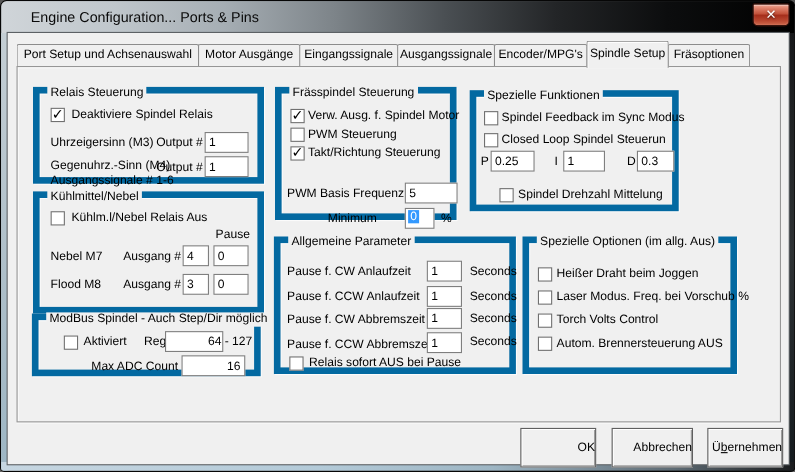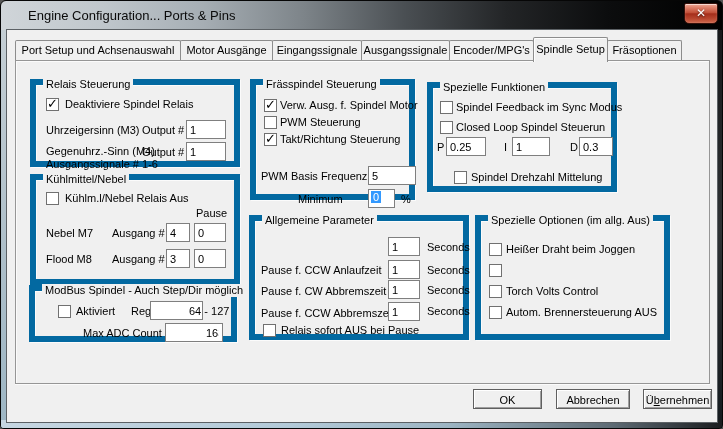--- a/index.html
+++ b/index.html
@@ -54,23 +54,23 @@
   .field {
     position:absolute; height:19px; background:#fff; border:1px solid #7f7f7f;
     font-family:"Liberation Sans","DejaVu Sans",sans-serif;
     font-size:11px; padding:0 3px; color:#000; outline:none;
   }
   .selfield { position:absolute; height:19px; background:#fff; border:1px solid #7f7f7f; font-size:11px; padding:1px 2px; }
   .selfield .sel { background:#3399ff; color:#fff; padding:0 2px; }
   .cb { position:absolute; width:13px; height:13px; background:#fff; border:1px solid #707070; }
   .cb.checked::after { content:"✓"; position:absolute; left:0px; top:-3px; font-size:13px; font-weight:bold; color:#000; }
   .btn {
-    position:absolute; height:20px; background:#f0f0f0; border:1px solid #5f5f5f;
+    position:absolute; height:36px; background:#f0f0f0; border:1px solid #5f5f5f;
     box-shadow:inset 1px 1px 0 #ffffff, inset -1px -1px 0 #9e9e9e;
-    font-size:11px; text-align:center; line-height:20px; cursor:default;
+    font-size:11px; text-align:right; line-height:20px; cursor:default;
   }
   .btn u { text-decoration:underline; }
 </style>
 </head>
 <body>
 
 <div class="window">
   <div class="titlebar">
     <span class="title-text">Engine Configuration... Ports &amp; Pins</span>
     <div class="close-btn">
@@ -144,20 +144,21 @@
         <span class="lbl" style="left:24px;top:48px">Takt/Richtung Steuerung</span>
         <span class="lbl" style="left:5px;top:85px">PWM Basis Frequenz</span>
         <input class="field" style="left: 112px; top: 81px; width: 48px;" value="5">
         <span class="lbl" style="left:42px;top:108px">Minimum</span>
         <span class="selfield" style="left:112px;top:104px;width:27px"><span class="sel">0</span></span>
         <span class="lbl" style="left:145px;top:108px">%</span>
       </div>
 
       <div class="group" style="left:233px;top:154px;width:220px;height:125px">
         <span class="gtitle">Allgemeine Parameter</span>
+        <span class="lbl" style="left:6px;top:20px">Pause f. CW Anlaufzeit</span>
         <input class="field" style="left: 133px; top: 16px; width: 32px;" value="1">
         <span class="lbl" style="left:172px;top:20px">Seconds</span>
         <span class="lbl" style="left:6px;top:43px">Pause f. CCW Anlaufzeit</span>
         <input class="field" style="left: 133px; top: 39px; width: 32px;" value="1">
         <span class="lbl" style="left:172px;top:43px">Seconds</span>
         <span class="lbl" style="left:6px;top:64px">Pause f. CW Abbremszeit</span>
         <input class="field" style="left: 133px; top: 59px; width: 32px;" value="1">
         <span class="lbl" style="left:172px;top:63px">Seconds</span>
         <span class="lbl" style="left:6px;top:86px">Pause f. CCW Abbremszeit</span>
         <input class="field" style="left: 133px; top: 81px; width: 32px;" value="1">
@@ -180,20 +181,21 @@
         <input class="field" style="left: 146px; top: 49px; width: 34px;" value="0.3">
         <span class="cb" style="left:21px;top:83px"></span>
         <span class="lbl" style="left:38px;top:83px">Spindel Drehzahl Mittelung</span>
       </div>
 
       <div class="group" style="left:459px;top:154px;width:195px;height:125px">
         <span class="gtitle">Spezielle Optionen (im allg. Aus)</span>
         <span class="cb" style="left:8px;top:22px"></span>
         <span class="lbl" style="left:25px;top:22px">Heißer Draht beim Joggen</span>
         <span class="cb" style="left:8px;top:43px"></span>
+        <span class="lbl" style="left:25px;top:43px">Laser Modus. Freq. bei Vorschub %</span>
         <span class="cb" style="left:8px;top:64px"></span>
         <span class="lbl" style="left:25px;top:64px">Torch Volts Control</span>
         <span class="cb" style="left:8px;top:85px"></span>
         <span class="lbl" style="left:25px;top:85px">Autom. Brennersteuerung AUS</span>
       </div>
 
     </div>
 
     <button class="btn" style="left:466px;top:359px;width:69px">OK</button>
     <button class="btn" style="left:549px;top:359px;width:74px">Abbrechen</button>

